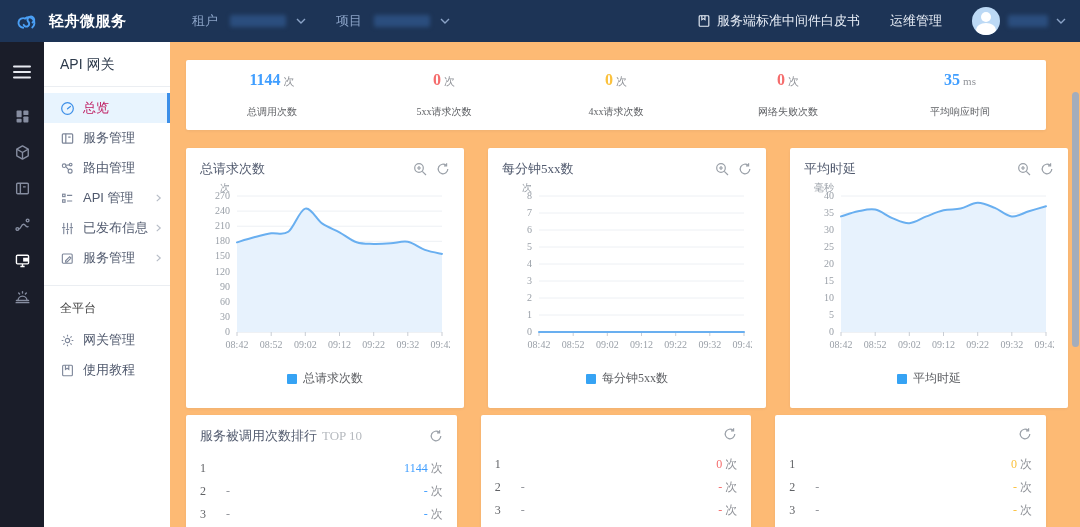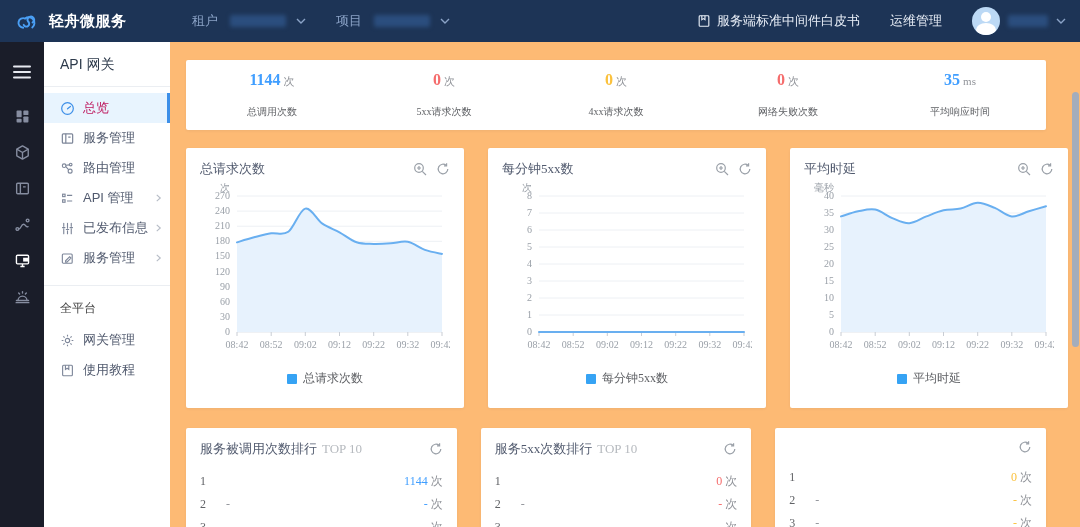--- a/index.html
+++ b/index.html
@@ -43,21 +43,21 @@
   
   .main { position:absolute; left:170px; top:42px; right:0; bottom:0; background:#fdba74; padding:18px 34px 0 16px; overflow:hidden;font-family:Liberation Serif, serif; }
   .card { background:#fff; border-radius:2px; box-shadow:0 1px 3px rgba(20,40,80,.06); }
 
   .stats { height:70px; display:flex; align-items:center; margin-bottom:18px; }
   .stat { flex:1 1 0; text-align:center; }
   .stat-val { font-size:16px; font-weight:600; }
   .stat-unit { font-size:11px; color:#909399; font-weight:400; margin-left:3px; }
   .stat-label { font-size:10px; color:#606266; margin-top:16px; }
 
-  .row3 { display:flex; gap:24px; margin-bottom:20px; }
+  .row3 { display:flex; gap:24px; margin-bottom:7px; }
   .chart-card { flex:1 1 0; padding:12px 14px 8px; height:260px; display:flex; flex-direction:column; }
   .card-head { display:flex; align-items:center; }
   .card-title { font-size:13px; color:#515a6e; }
   .card-title .top-label { font-size:13px; color:#b6babf; margin-left:5px; }
   .head-icons { margin-left:auto; display:flex; gap:9px; color:#9aa0a8; }
   .head-icons .ibtn { cursor:pointer; display:flex; }
   .chart-box { margin-top:4px; }
   .legend { display:flex; align-items:center; justify-content:center; gap:6px; margin-top:2px; }
   .legend-sq { width:10px; height:10px; border-radius:1px; }
   .legend-label { font-size:12px; color:#606266; }
@@ -524,21 +524,20 @@
           <span class="rrank">3</span>
           <span class="rname">-</span>
           <span style="color: rgb(64, 158, 255);">-</span>
           <span class="rval-unit">次</span>
         </div>
       </div>
     </div>
 
     <div class="card rank-card">
       <div class="card-head">
-        <span class="card-title"><span>服务5xx次数排行</span><span class="top-label">TOP 10</span></span>
         <span class="head-icons">
           <span class="ibtn">
             <svg width="14" height="14" viewBox="0 0 14 14" fill="none" stroke="currentColor" stroke-width="1.2">
                 <path d="M11.8 7A4.8 4.8 0 1 1 10.3 3.5"></path>
                 <polyline points="10.6,1.2 10.6,3.8 8,3.8"></polyline>
               </svg>
           </span>
         </span>
       </div>
       <div class="rank-list">

